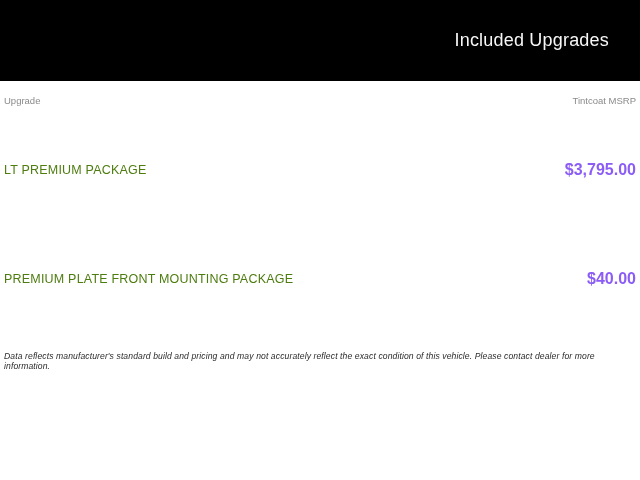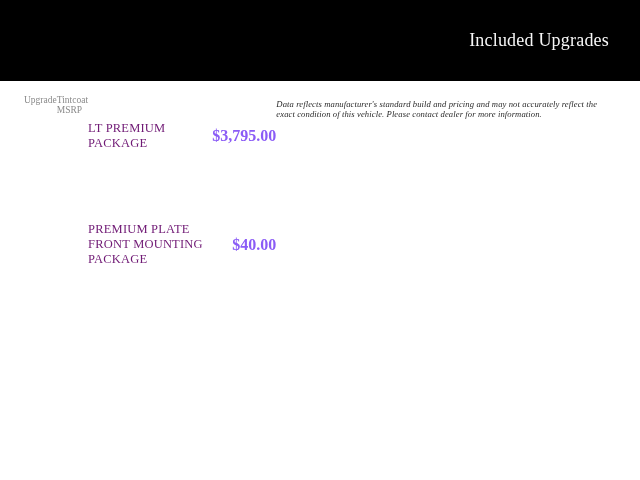--- a/index.html
+++ b/index.html
@@ -2,64 +2,64 @@
 <html><head>
 <meta charset="utf-8">
 <style>
   * { margin: 0; padding: 0; box-sizing: border-box; }
   html, body { width: 640px; height: 480px; }
   body {
     font-family: "Liberation Sans", sans-serif;
     background: #ffffff;
     overflow: hidden;
   }
-  .panel { width: 640px; height: 380px; display: flex; flex-direction: column; font-family: Liberation Serif, serif; }
+  .panel { width: 640px; height: 380px; display: flex; flex-direction: column; }
 
   .panel-header {
     height: 81px;
     background: #000000;
     display: flex;
     align-items: center;
     justify-content: flex-end;
     padding-right: 31px;
     flex: 0 0 auto;
   }
   .panel-title {
     color: #f7f7f7;
     font-size: 18px;
     font-weight: 400;
     letter-spacing: 0.2px;
   }
 
   .table-area {
     flex: 1 1 auto;
-    padding: 0 24px;
+    padding: 0 4px;
     display: flex;
-    flex-direction: row;
+    flex-direction: column;
     border-radius: 12px;
   }
 
   .col-headers {
     display: flex;
     justify-content: space-between;
     align-items: baseline;
     padding-top: 14px;
     margin-bottom: 9px;
     color: #8a8a8a;
     font-size: 9.5px;
   }
 
   .row {
     height: 109px;
     display: flex;
     justify-content: space-between;
     align-items: center;
   }
   .row-name {
-    color: #701a75;
+    color: #4d7c0f;
     font-size: 12.5px;
     letter-spacing: 0.2px;
   }
   .row-price {
     color: #8b5cf6;
     font-size: 16px;
     font-weight: 700;
   }
 
   .disclaimer {

